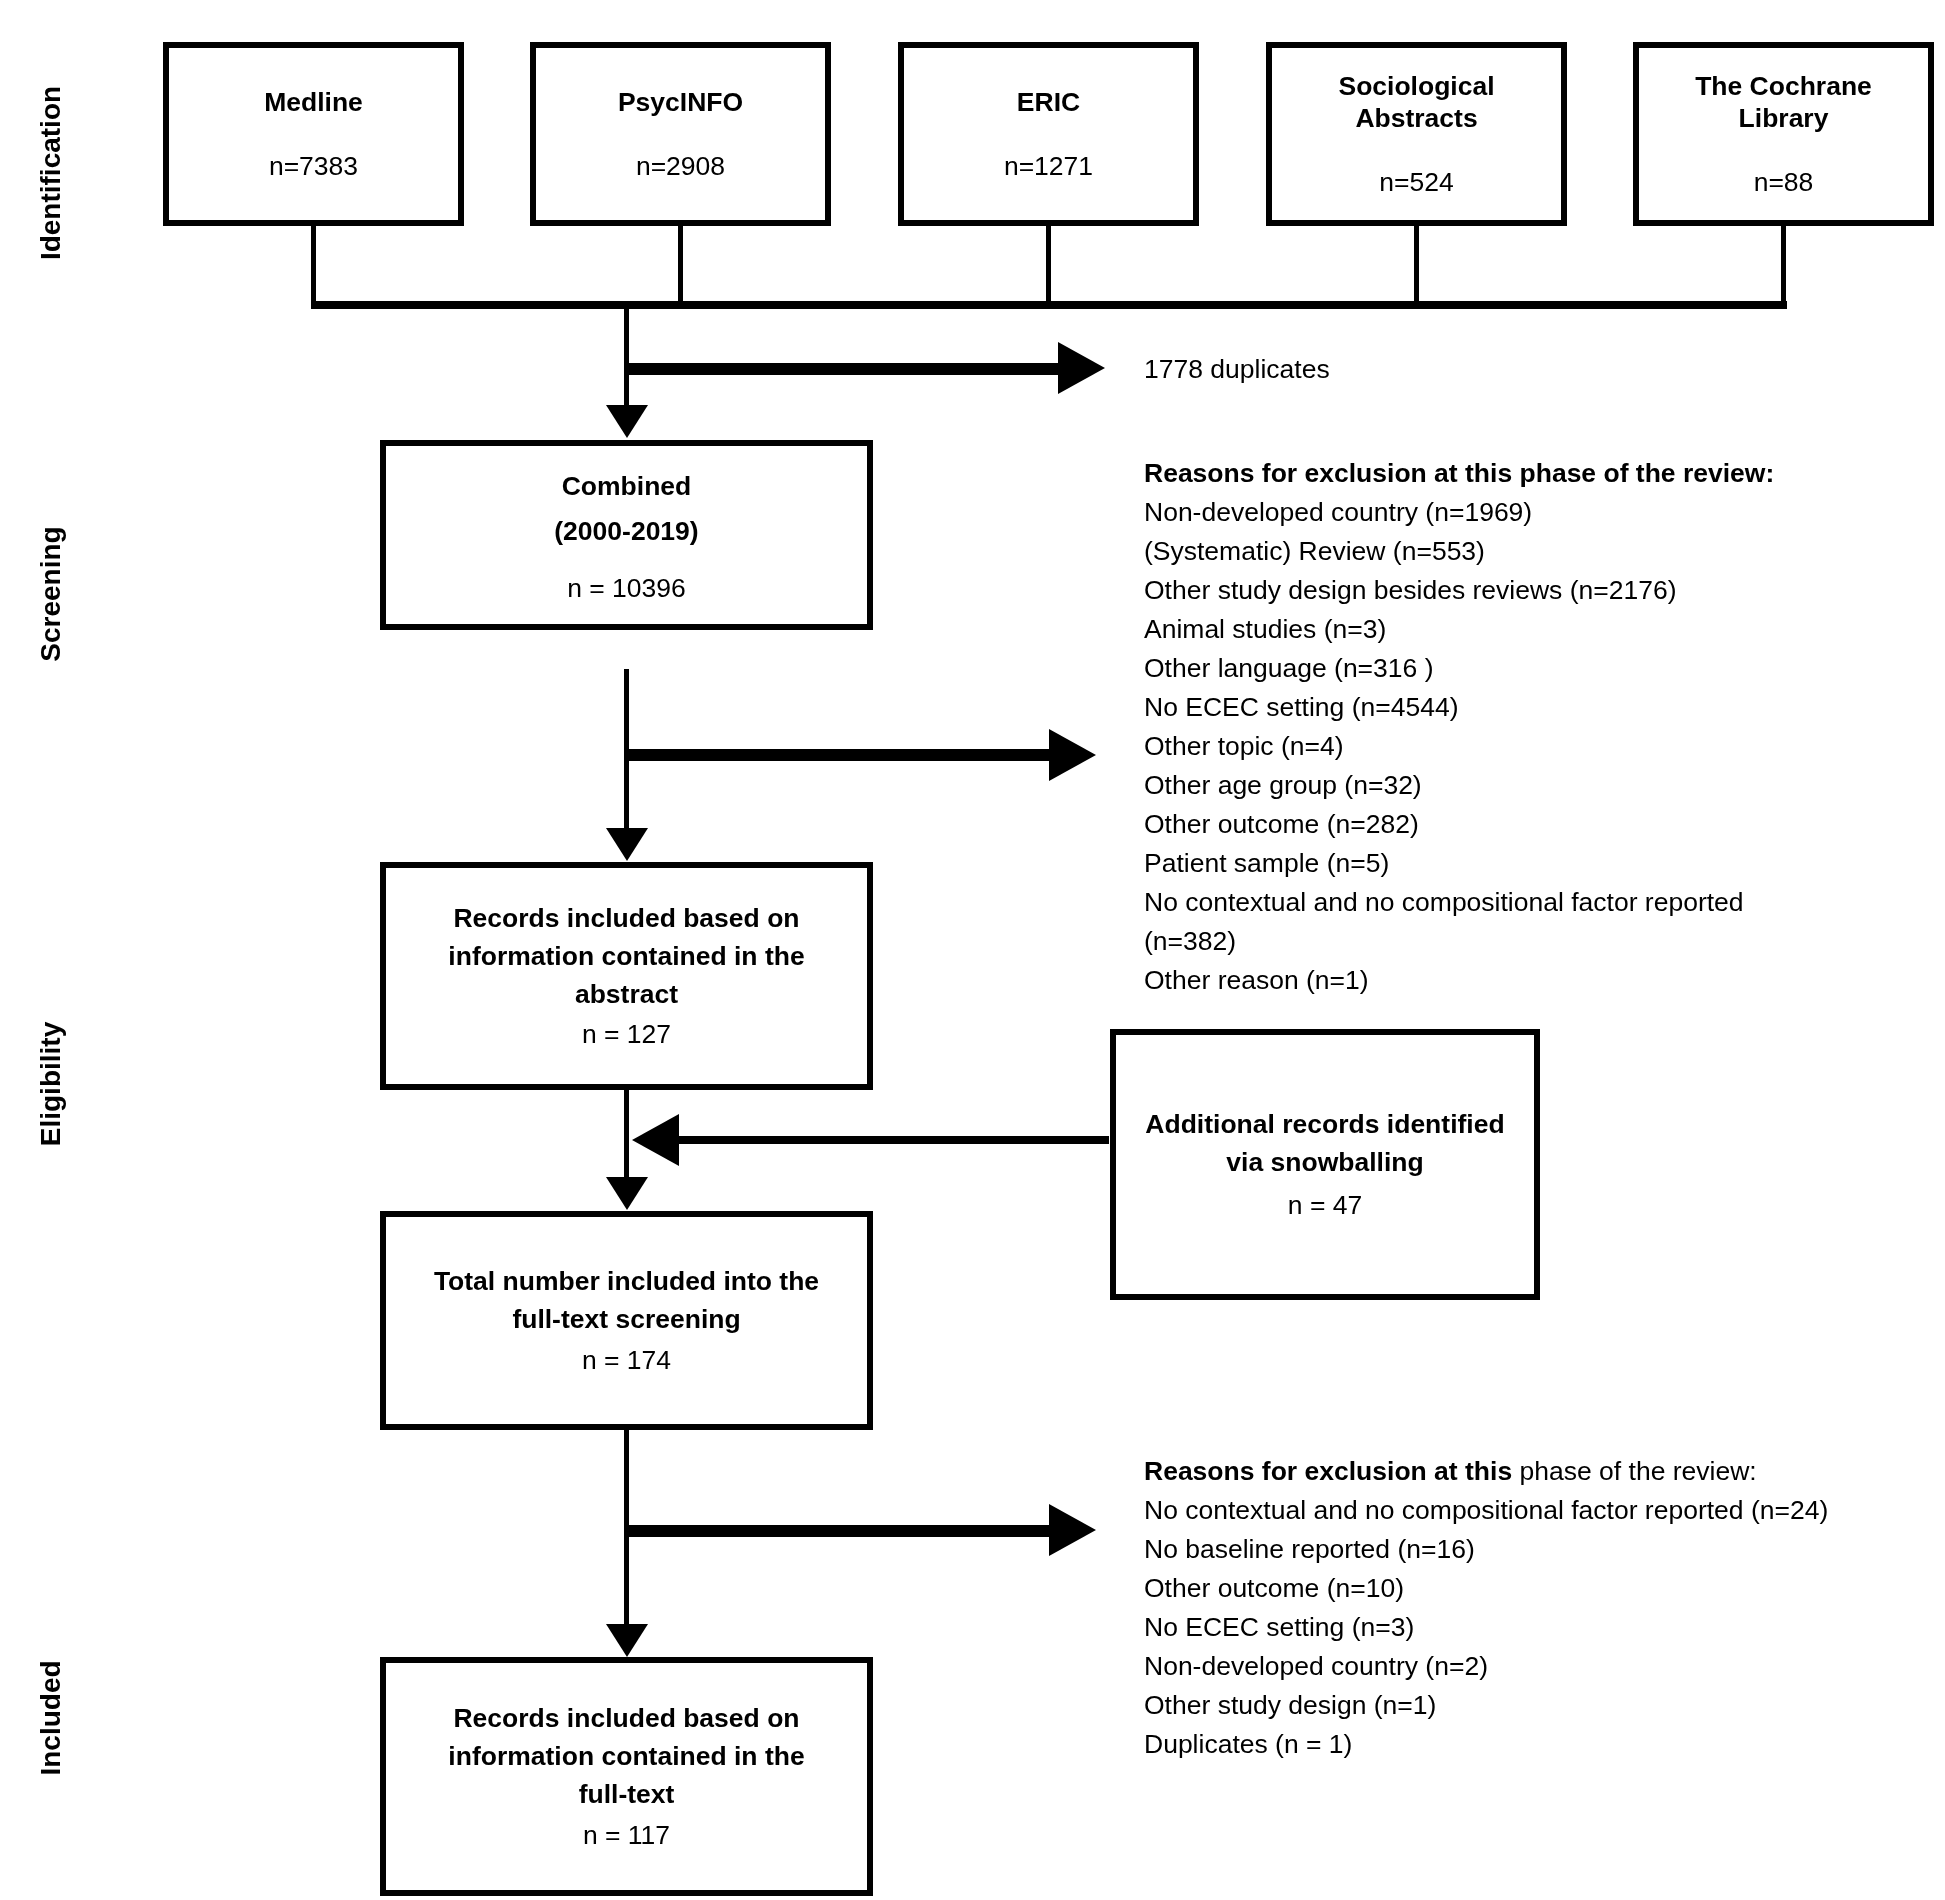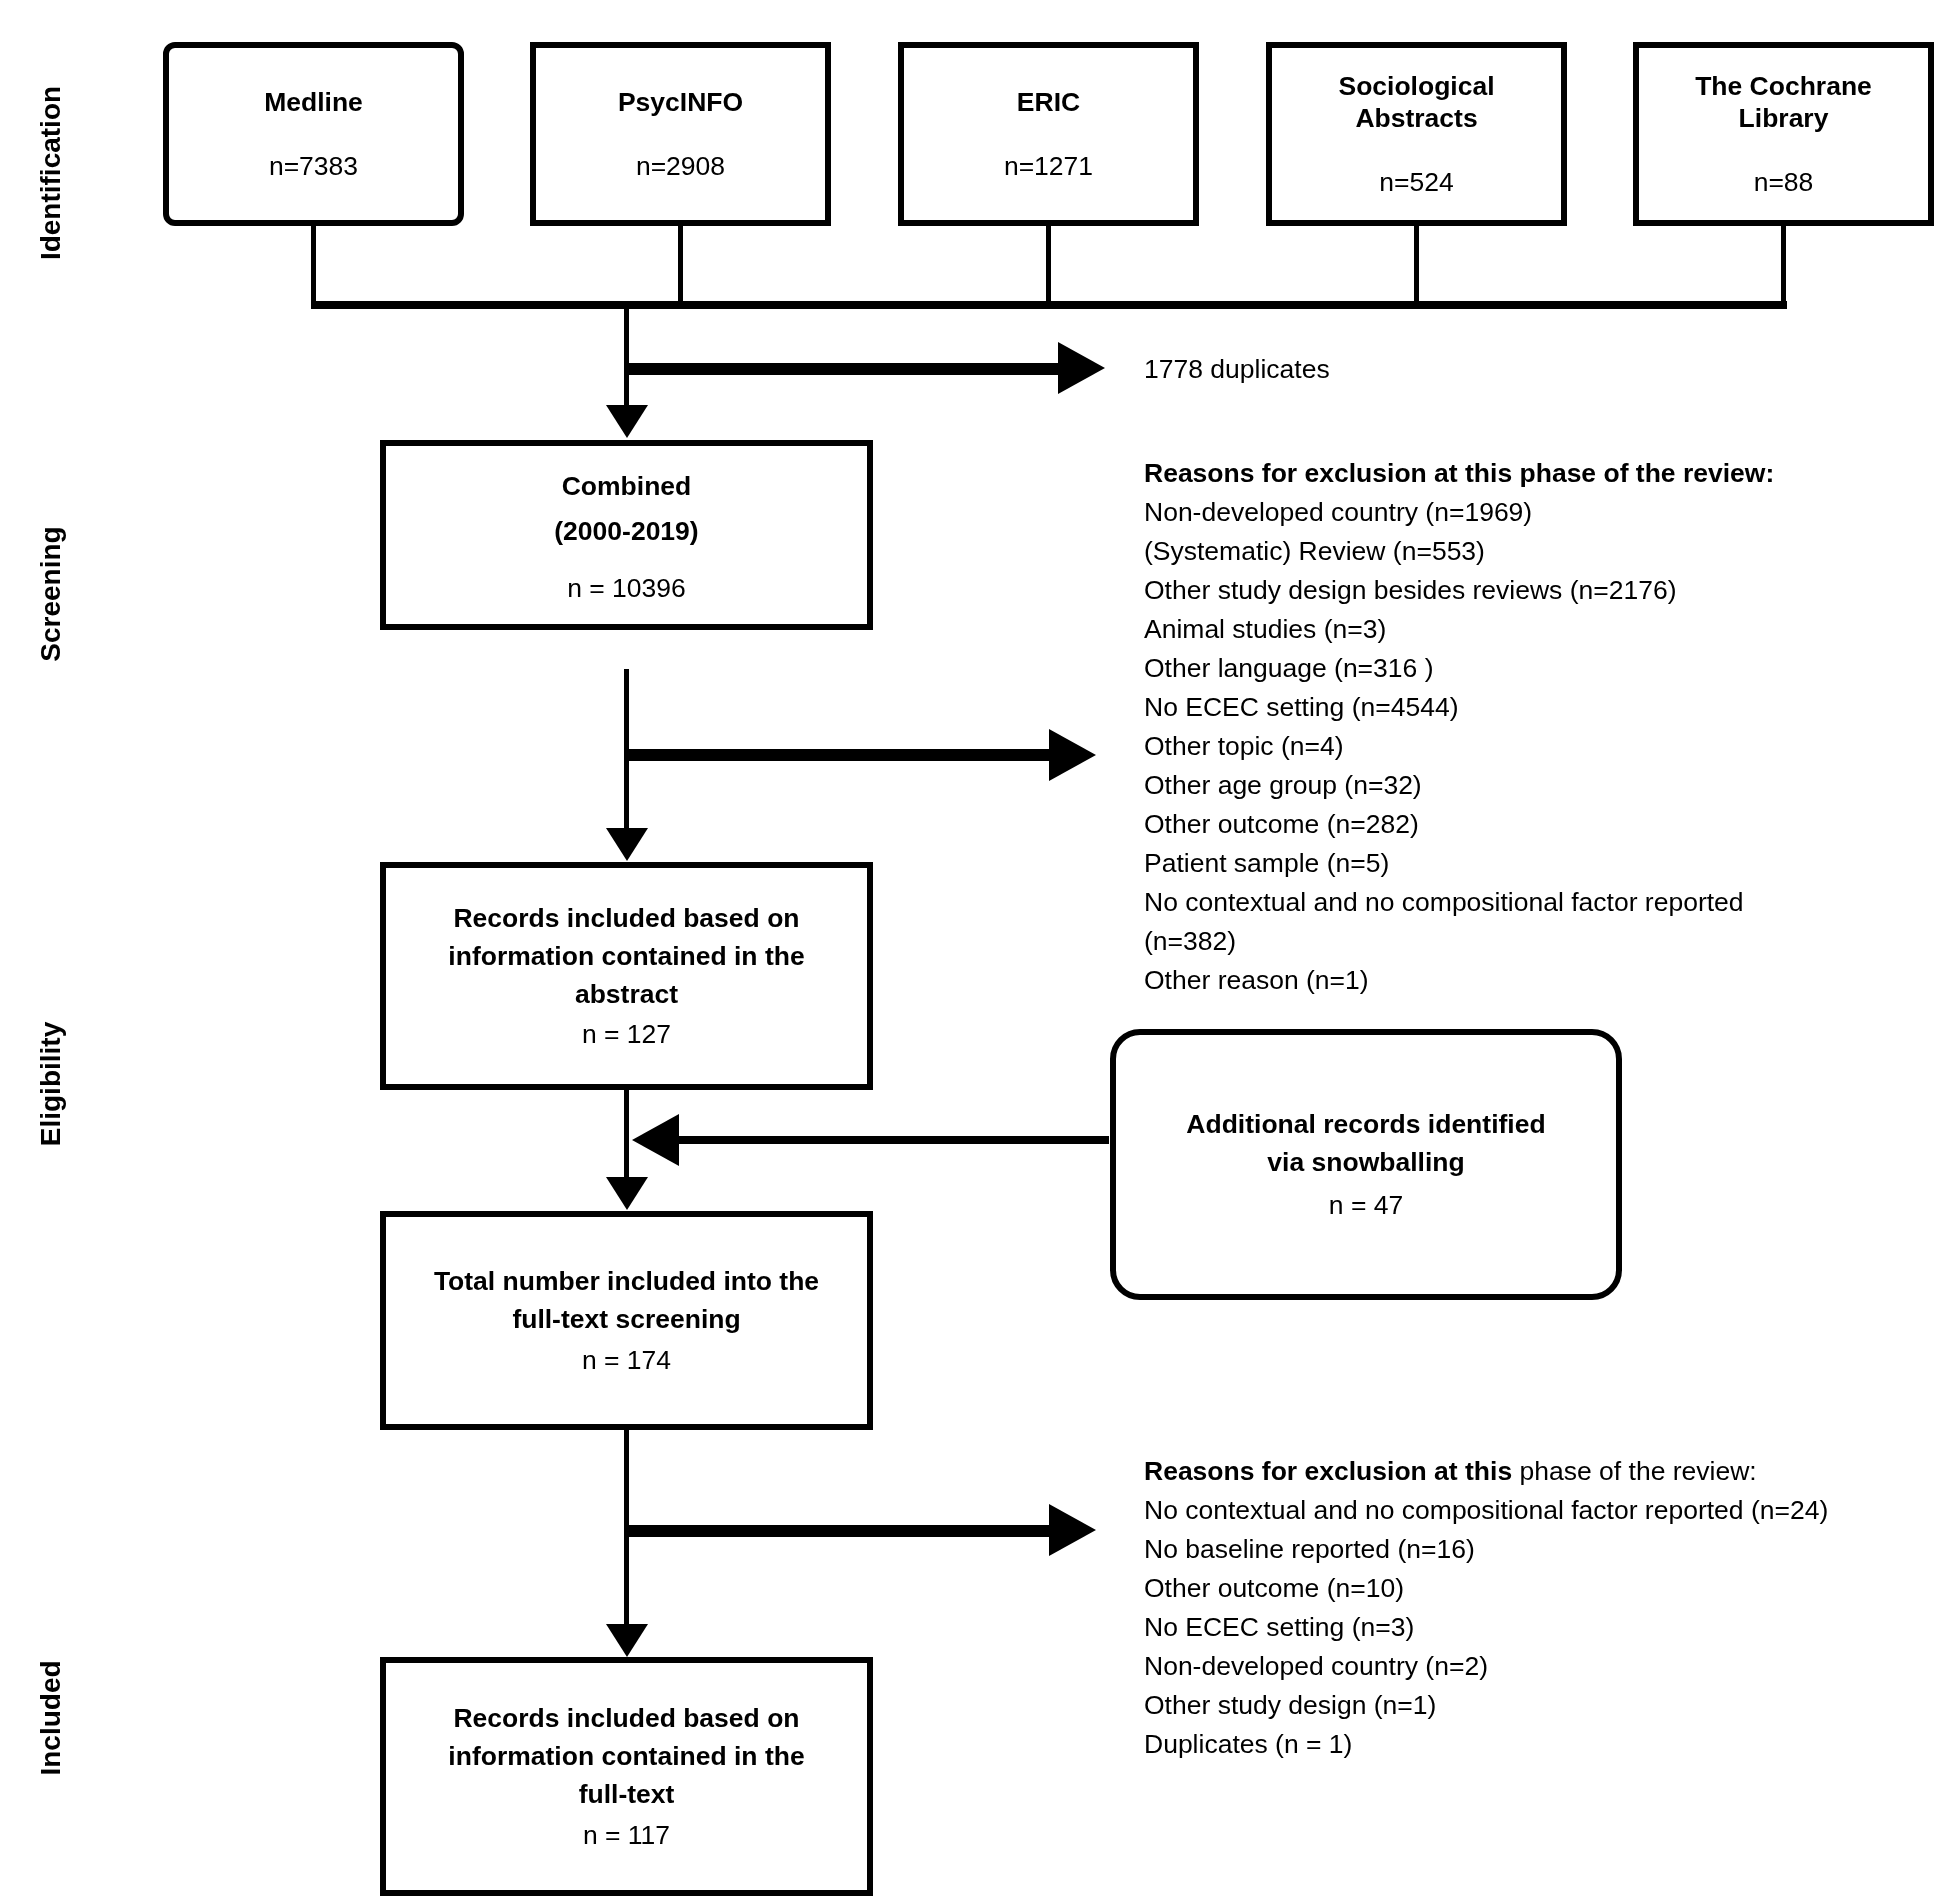--- a/index.html
+++ b/index.html
@@ -39,21 +39,21 @@
   .src-box { width: 301px; height: 184px; top: 42px; padding: 0 16px; }
   .src-box .count { margin-top: 33px; }
 
   .flow-box { left: 380px; width: 493px; padding: 0 5.8px; }
   .flow-box .title { line-height: 38px; }
   .flow-box .count { margin-top: 2.3px; line-height: 38px; }
 
   .combined-box .title { line-height: 45px; }
   .combined-box .count { margin-top: 15px; text-align: center; }
 
-  .side-box { left: 1110px; width: 512px; padding: 0 5.8px; border-radius: 30px; }
+  .side-box { left: 1110px; width: 430px; padding: 0 5.8px; }
   .side-box .title { line-height: 38px; }
   .side-box .count { margin-top: 4.6px; line-height: 38px; }
 
   
   .line { position: absolute; background: #000; }
 
   
   .head-down {
     position: absolute; width: 0; height: 0;
     border-left: 21px solid transparent;
@@ -94,21 +94,21 @@
 </head>
 <body>
 
 <div id="canvas">
 
   <div class="stage" style="left:51px; top:173px;">Identification</div>
   <div class="stage" style="left:51px; top:594px;">Screening</div>
   <div class="stage" style="left:51px; top:1084px;">Eligibility</div>
   <div class="stage" style="left:51px; top:1718px;">Included</div>
 
-  <div class="box src-box" style="left:163px;border-radius:12px;">
+  <div class="box src-box" style="left:163px;">
     <div class="title">Medline</div>
     <div class="count">n=7383</div>
   </div>
   <div class="box src-box" style="left:530px;">
     <div class="title">PsycINFO</div>
     <div class="count">n=2908</div>
   </div>
   <div class="box src-box" style="left:898px;">
     <div class="title">ERIC</div>
     <div class="count">n=1271</div>

